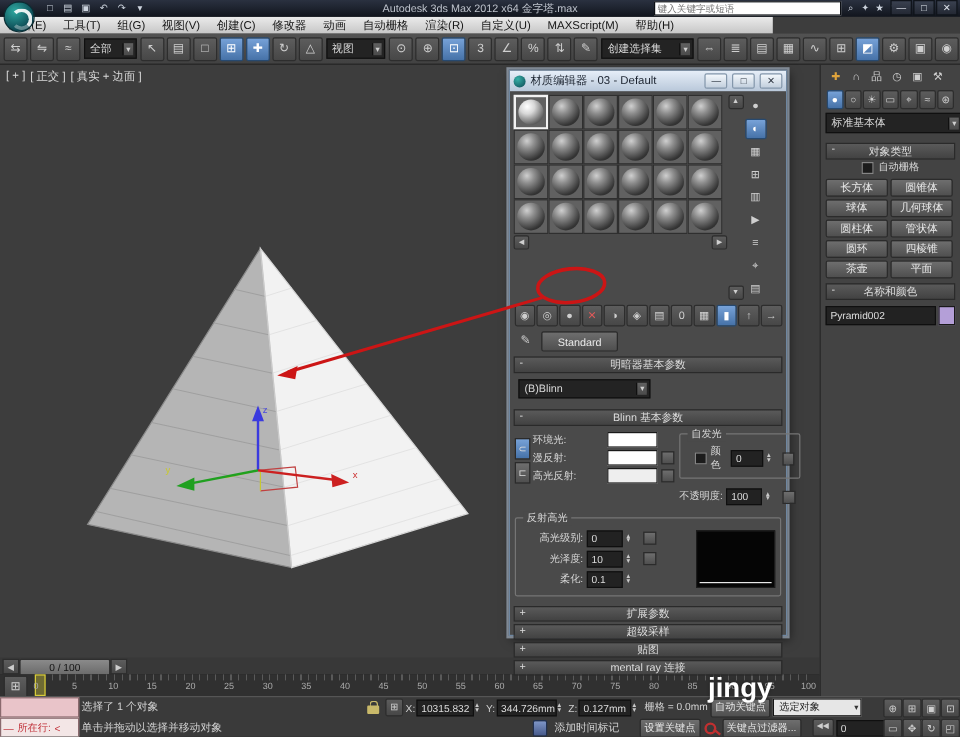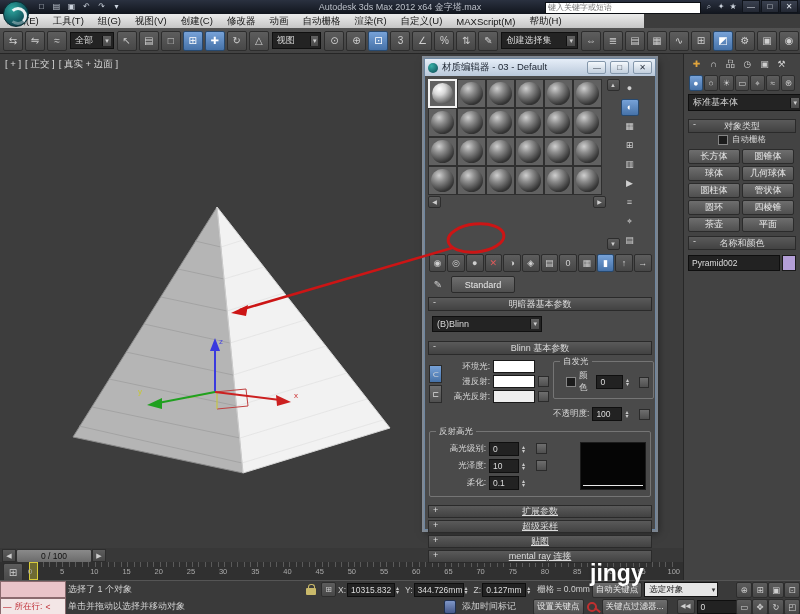--- a/index.html
+++ b/index.html
@@ -89,21 +89,21 @@
   .cbgrid{display:grid;grid-template-columns:52px 48px;grid-auto-rows:14px;}
   .cbitem{display:flex;align-items:center;gap:3px;font-size:8.5px;color:#d8d8d8;}
   .cb{width:8px;height:8px;background:#1c1c1c;border:1px solid #858585;flex:none;}
   .blinnbox{padding:4px 1px 2px 1px;}
   .btop{display:flex;}
   .lockcol{display:flex;flex-direction:column;gap:2px;margin:6px 2px 0 0;}
   .lockbtn{width:11px;height:16px;display:flex;align-items:center;justify-content:center;font-size:8px;color:#ddd;
       background:linear-gradient(#6e6e6e,#4f4f4f);border:1px solid #2b2b2b;}
   .lockbtn.active{background:linear-gradient(#77a2d8,#4672a8);}
   .crow{display:flex;align-items:center;height:15px;}
-  .clabel{width:46px;text-align:right;font-size:8.5px;color:#d8d8d8;margin-right:3px;white-space:nowrap;}
+  .clabel{width:46px;font-size:8.5px;color:#d8d8d8;margin-right:16px;white-space:nowrap;}
   .swatch{width:40px;height:11px;border:1px solid #191919;background:#fff;}
   .swatch.spec{background:#eee;}
   .mapbtn{width:9px;height:9px;background:linear-gradient(#6e6e6e,#4f4f4f);border:1px solid #2b2b2b;margin-left:3px;}
   .rcol{flex:1;margin-left:4px;}
   .gb{position:relative;border:1px solid #757575;border-radius:2px;}
   .gbt{position:absolute;top:-6px;left:6px;background:#4a4a4a;padding:0 3px;font-size:8.5px;color:#d8d8d8;white-space:nowrap;}
   .gbrow{display:flex;align-items:center;gap:3px;font-size:8.5px;}
   .selfillum{padding:8px 4px 4px 12px;margin-top:2px;}
   .oprow{display:flex;align-items:center;gap:3px;font-size:8.5px;margin-top:8px;white-space:nowrap;}
   .fld{display:inline-flex;align-items:center;background:#222;border:1px solid #0f0f0f;color:#ddd;font-size:8.5px;
@@ -111,21 +111,21 @@
   .w28{width:22px}.w40{width:40px}
   .spin{display:inline-flex;flex-direction:column;line-height:4px;font-size:6px;color:#c9c9c9;width:8px;}
   .spin::before{content:"▴";}.spin::after{content:"▾";}
   .spechl{margin-top:10px;padding:8px 4px 5px 4px;display:flex;}
   .hlrows{flex:1;}
   .hlrow{display:flex;align-items:center;gap:3px;height:17px;}
   .hlabel{width:52px;text-align:right;font-size:8.5px;white-space:nowrap;}
   .hlpreview{width:64px;height:46px;background:#050505;border:1px solid #1c1c1c;align-self:center;position:relative;}
   .hlpreview::after{content:"";position:absolute;left:2px;right:2px;bottom:3px;height:1px;background:#e8e8e8;}
   .collapsed{margin-top:6px;}
-  .collapsed .rh{margin-top:2px;height:11px;text-decoration:underline;}
+  .collapsed .rh{margin-top:2px;height:11px;}
   
   .cpanel{position:absolute;left:683px;top:54px;width:117px;height:526px;background:#434343;border-left:1px solid #272727;
           box-sizing:border-box;padding:2px 4px;z-index:3;}
   .cptabs{display:flex;margin-bottom:2px;}
   .cptabs .ib{width:14px;height:15px;font-size:9px;margin:0 0.5px;background:transparent;border-color:transparent;color:#e0a43c;}
   .cptabs .ib + .ib{color:#cfcfcf;}
   .cpsub{display:flex;margin-bottom:3px;}
   .cpsub .ib{width:13px;height:14px;font-size:8.5px;margin:0 0.5px;}
   .cpdd{width:106px;height:15px;margin:0 0 4px 0;}
   .agrow{display:flex;align-items:center;gap:4px;justify-content:center;height:14px;font-size:8.5px;}

